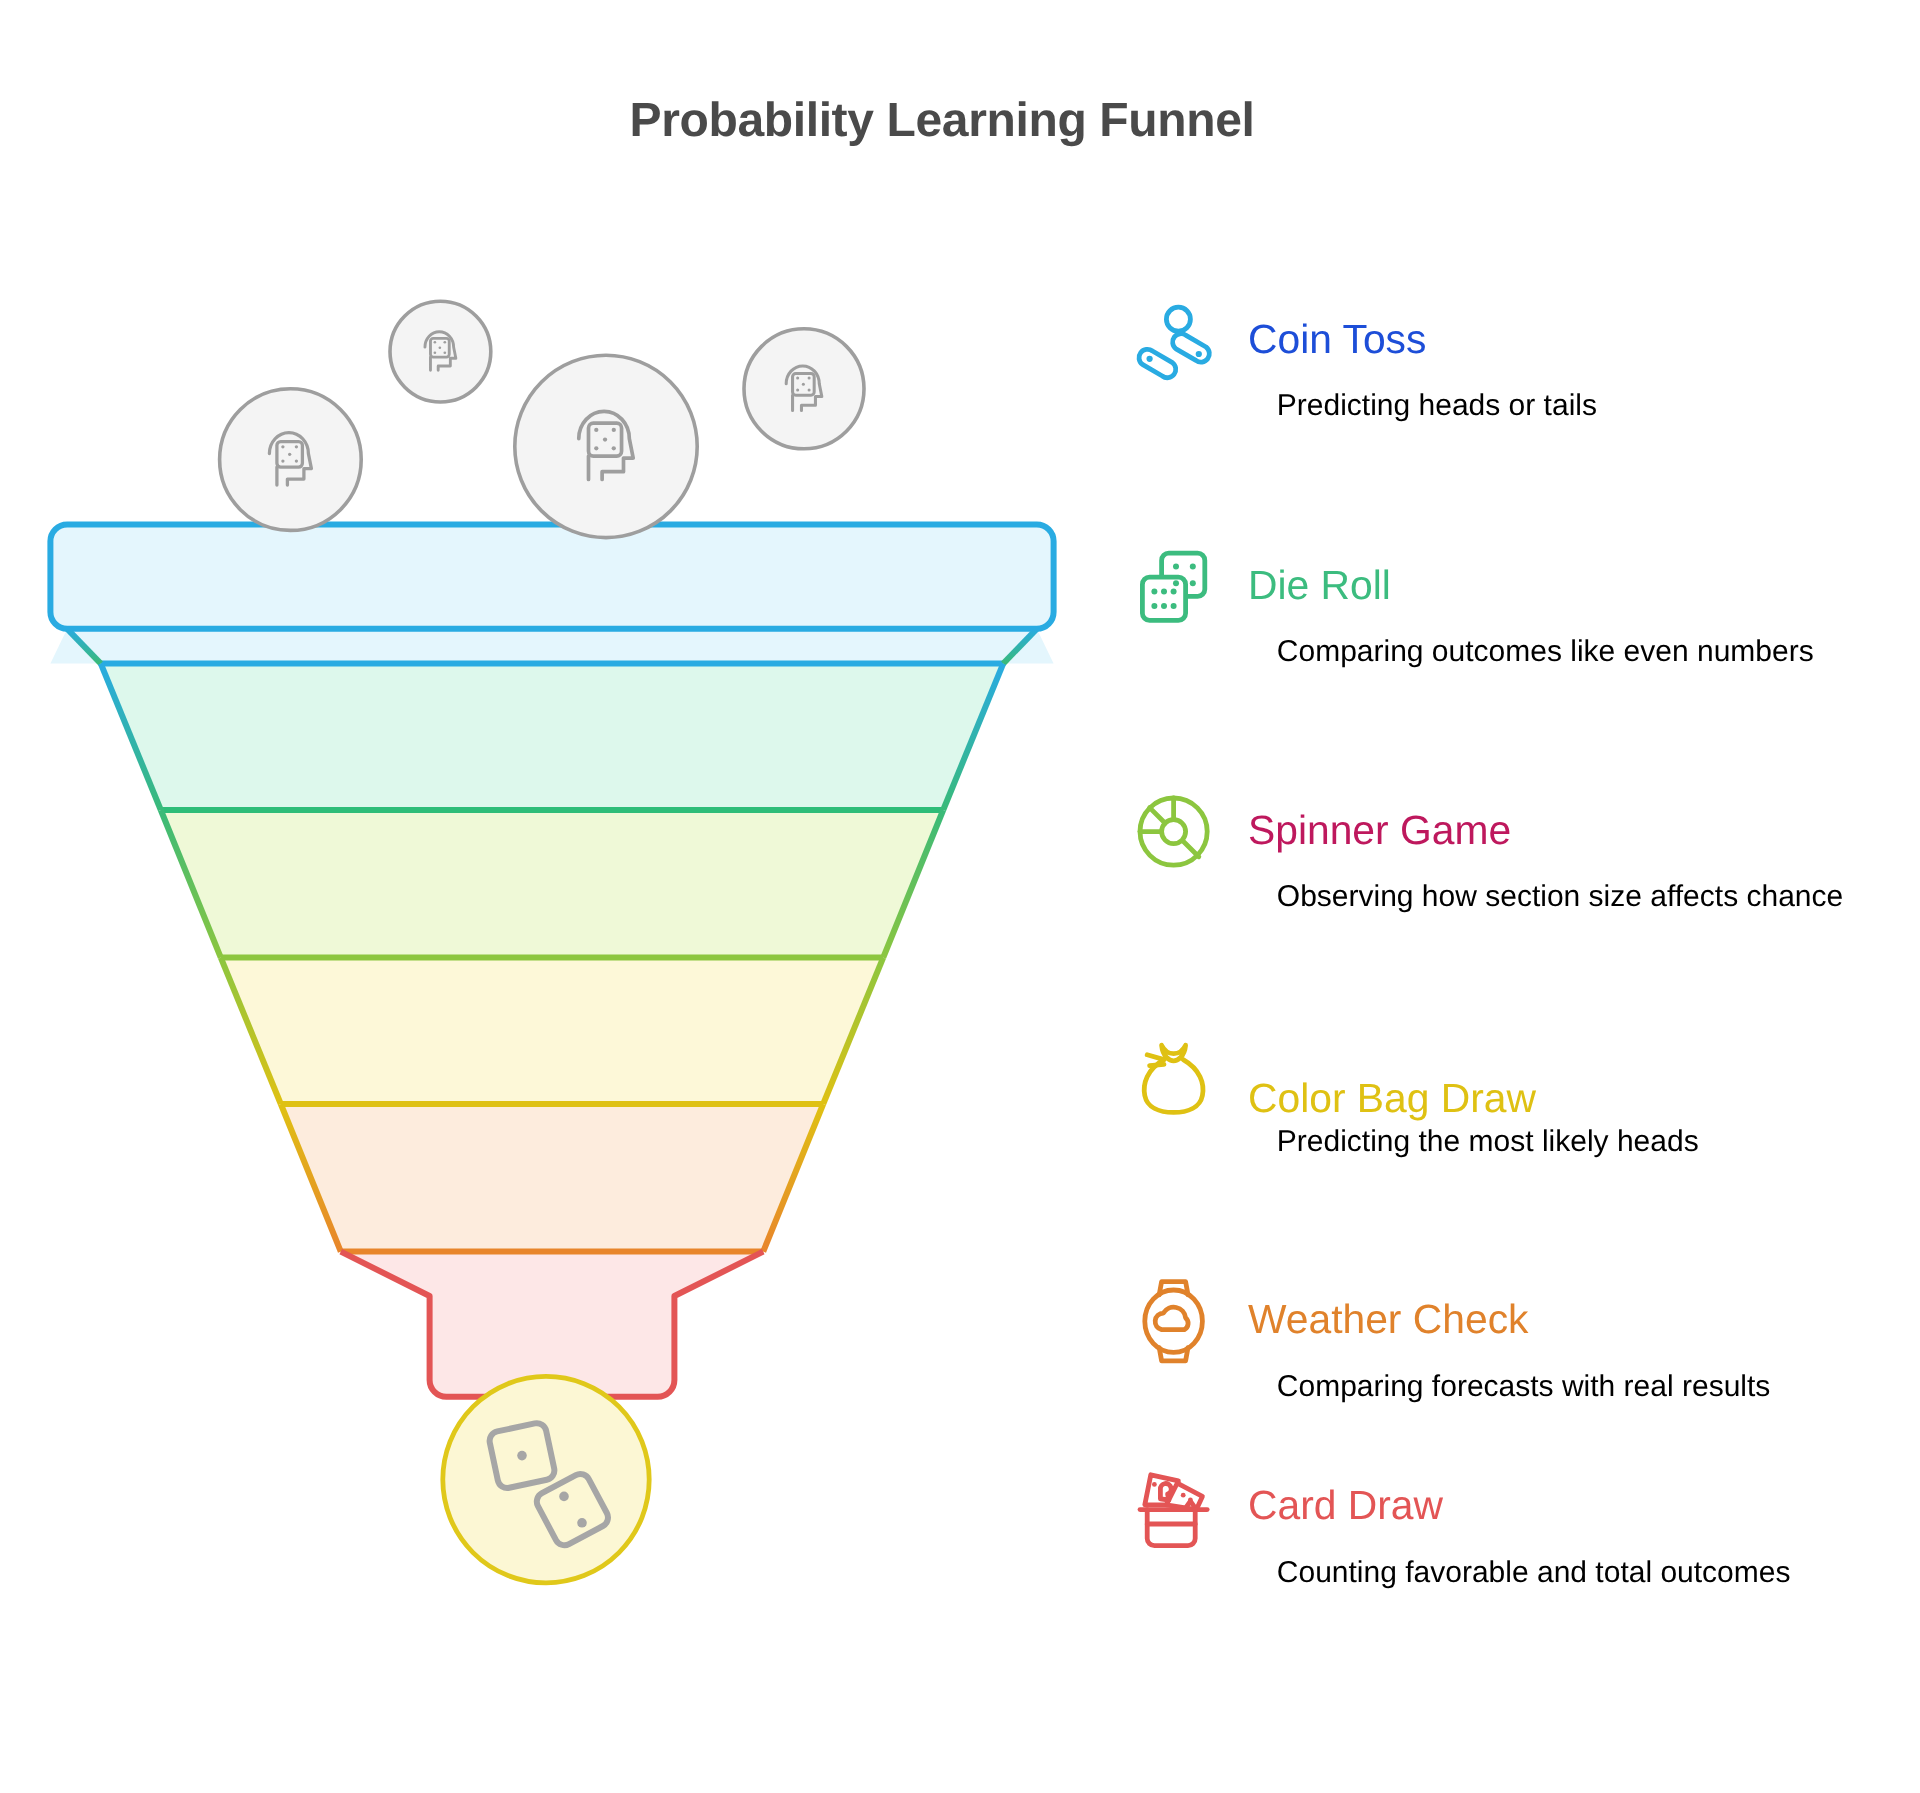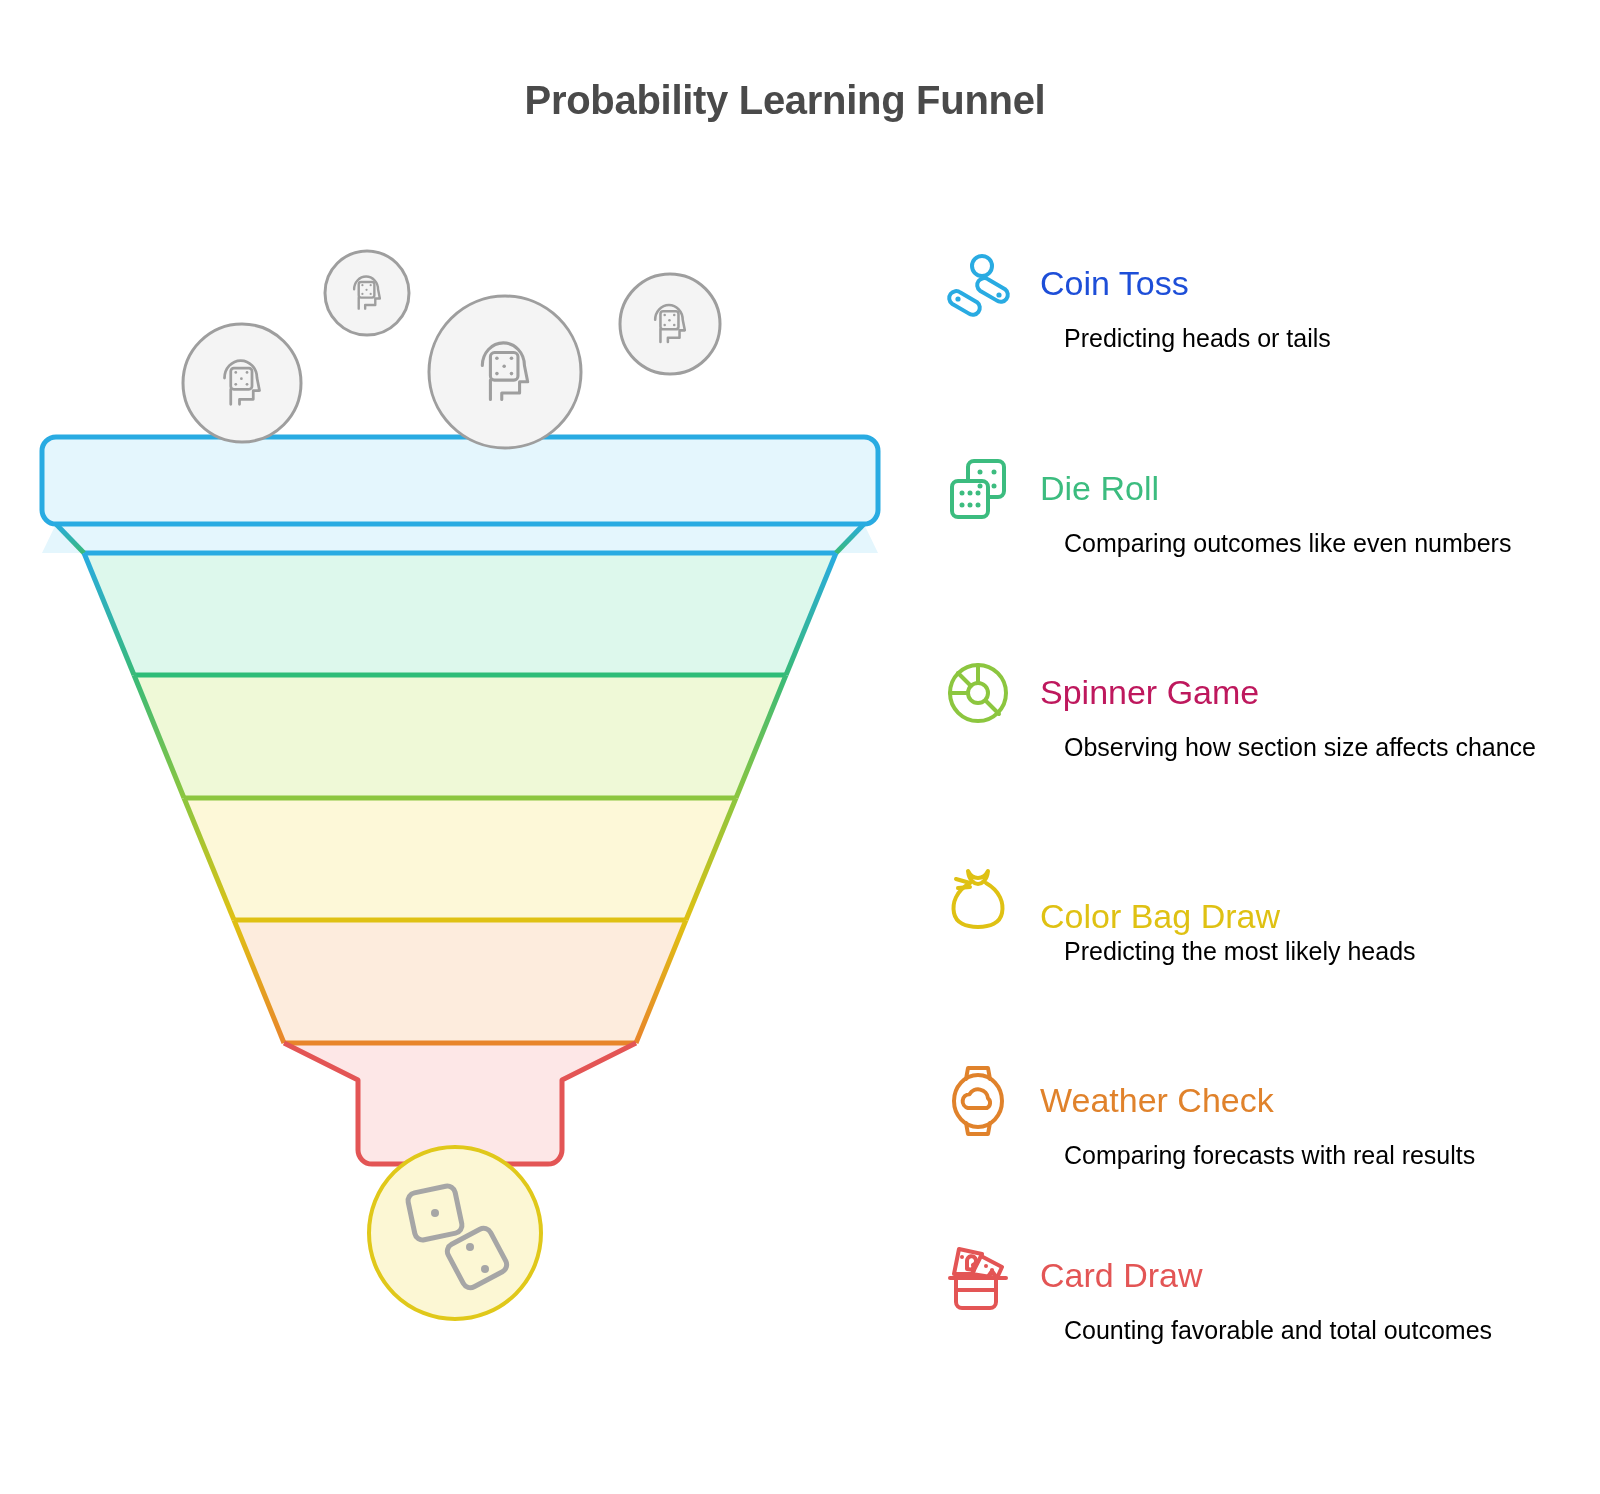--- a/index.html
+++ b/index.html
@@ -275,21 +275,21 @@
           <path d="M 24,14 L 26,3 L 46,3 L 48,14"></path>
           <path d="M 24,58 L 26,69 L 46,69 L 48,58"></path>
           <path d="M 26,43 a7,7 0 0 1 1.5,-13.8 a10,10 0 0 1 18.5,4 a6,6 0 0 1 -1,9.8 Z"></path>
         </g>
       </svg>
     </span>
     <span class="legend-title" style="color:#e0822b;">Weather Check</span>
     <span class="legend-desc">Comparing forecasts with real results</span>
   </div>
 
-  <div class="legend-item" style="top:992px;">
+  <div class="legend-item" style="top:972px;">
     <span class="legend-icon">
       <svg viewBox="0 0 72 72" width="72" height="72">
         <g fill="#ffffff" stroke="#e35555" stroke-width="4" stroke-linejoin="round">
           <path d="M 12,34 L 17,9 L 40,14 L 36,34 Z"></path>
           <path d="M 30,34 L 39,16 L 60,27 L 55,38 Z"></path>
         </g>
         <g fill="#e35555" stroke="none">
           <circle cx="20" cy="17" r="2"></circle>
           <circle cx="44" cy="26" r="2"></circle>
           <circle cx="50" cy="30" r="2"></circle>

